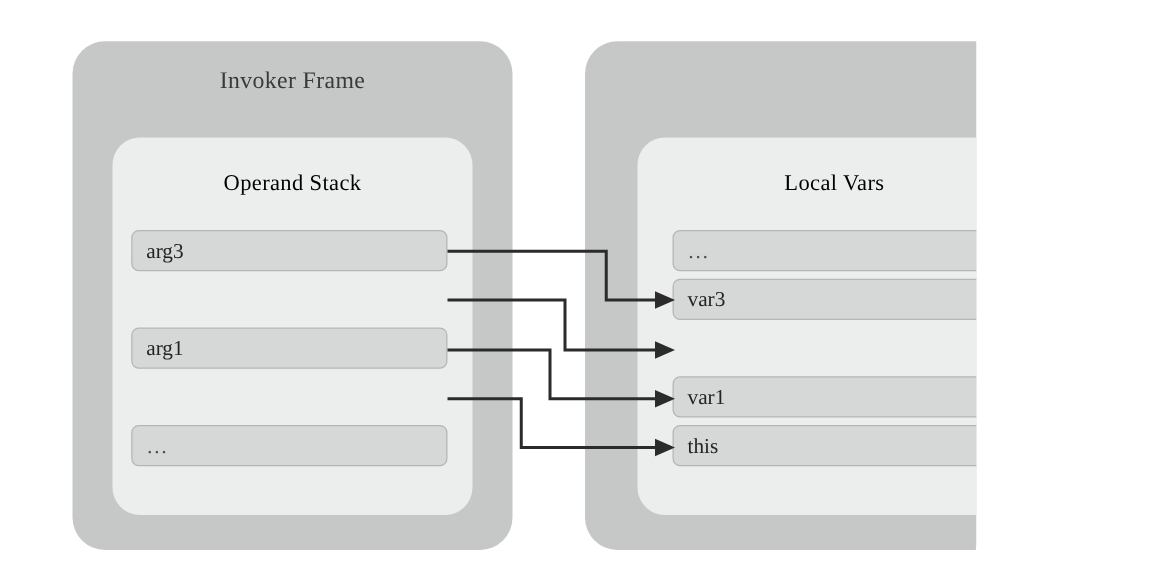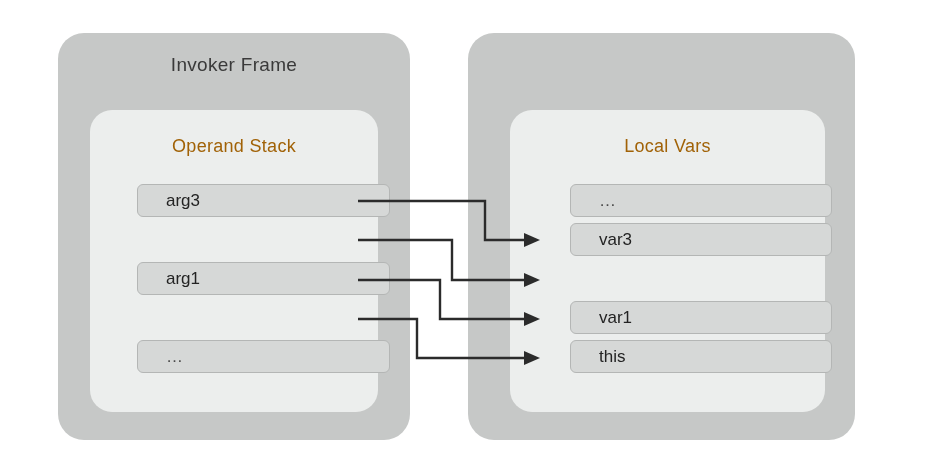--- a/index.html
+++ b/index.html
@@ -2,25 +2,25 @@
 <html><head>
 <meta charset="utf-8">
 <style>
   html, body {
     margin: 0;
     padding: 0;
     background: #ffffff;
   }
   #canvas {
     position: relative;
-    width: 933px;
+    width: 781px;
     height: 463px;
     background: #ffffff;
     overflow: hidden;
-    font-family: Liberation Sans, sans-serif;
+    font-family: Liberation Serif, serif;
     border-radius: 27px;
   }
 
   
   .frame {
     position: absolute;
     border-radius: 26px;
     background: #c6c8c7;
   }
   #frame-invoker { left: 58px;  top: 33px; width: 352px; height: 407px; }
@@ -45,41 +45,40 @@
     white-space: nowrap;
   }
   #title-invoker { left: 58px;  top: 54px; width: 352px; }
   #title-new     { left: 468px; top: 54px; width: 387px; }
 
   
   .panel-title {
     position: absolute;
     text-align: center;
     font-size: 18px;
-    color: #a16207;
+    color: #000000;
     letter-spacing: 0.3px;
     white-space: nowrap;
   }
   #title-operand { left: 90px;  top: 136px; width: 288px; }
   #title-local   { left: 510px; top: 136px; width: 315px; }
 
   
   .slot {
     position: absolute;
     height: 33px;
     border: 1px solid #b4b6b5;
     border-radius: 6px;
     background: #d6d8d7;
     box-sizing: border-box;
     font-size: 17px;
     color: #232323;
     line-height: 31px;
-    padding-left: 28px;
+    padding-left: 11px;
     white-space: nowrap;
-    margin-left: 32px;
   }
   .slot.ellipsis {
     color: #4a4a4a;
     letter-spacing: 2px;
   }
   .slot-left  { left: 105px; width: 253px; }
   .slot-right { left: 538px; width: 262px; }
 
   
   #connectors {

